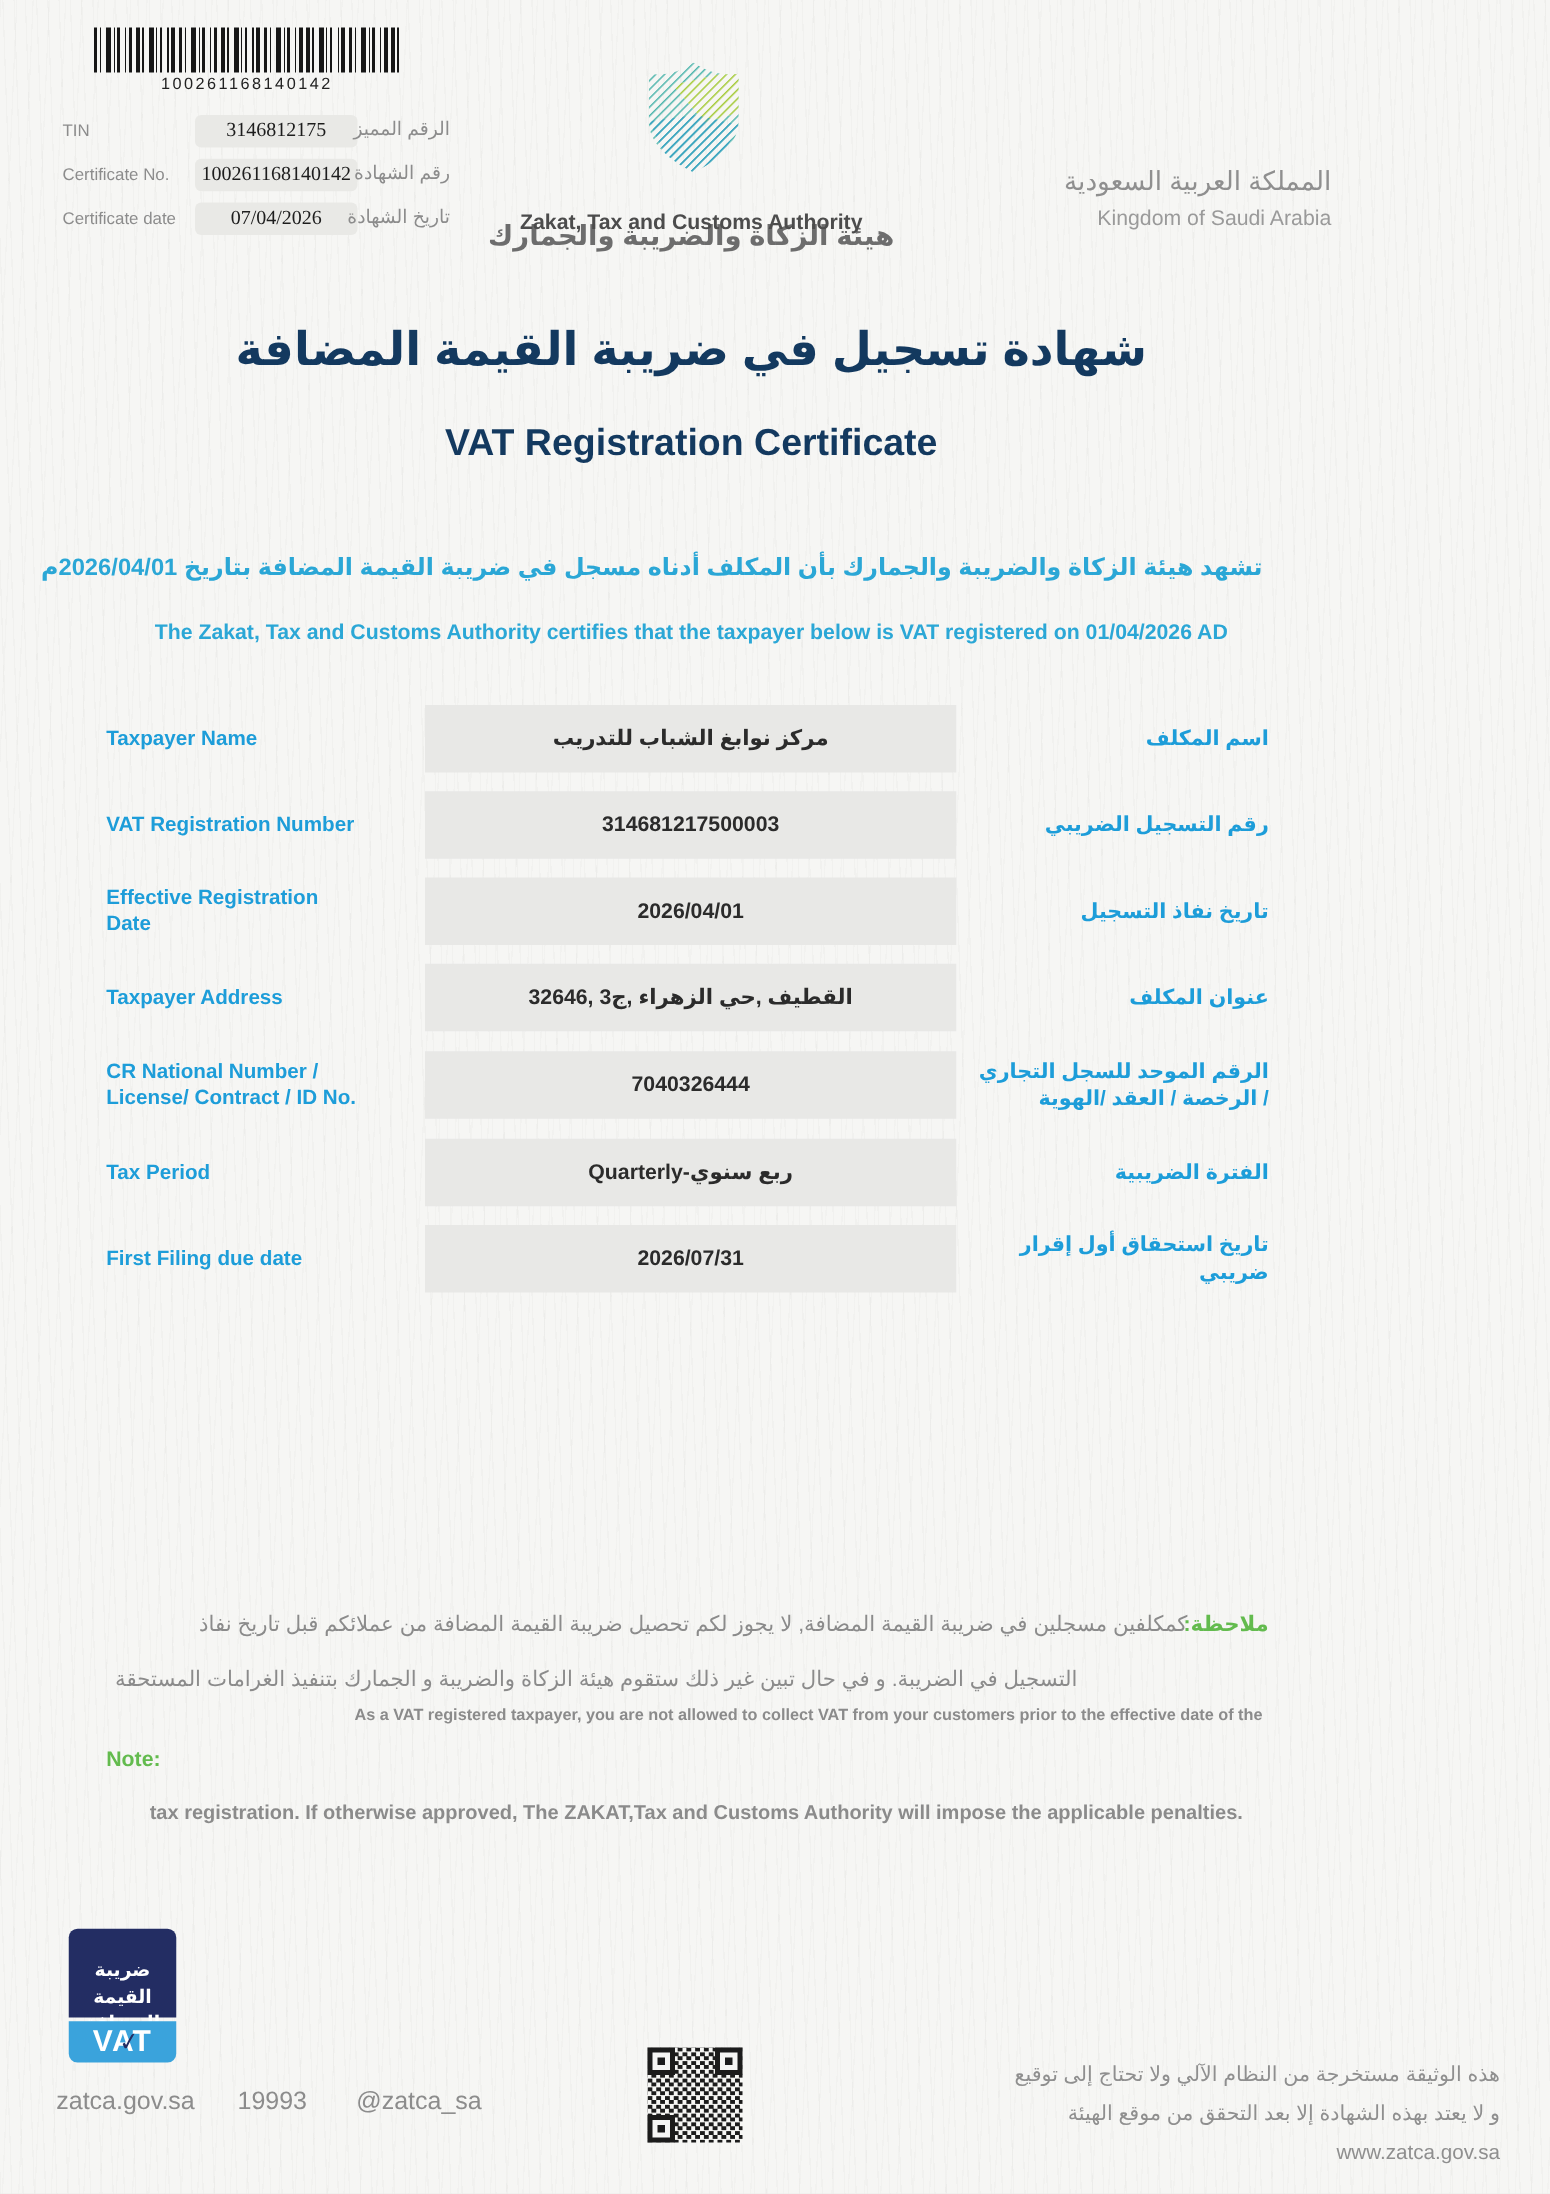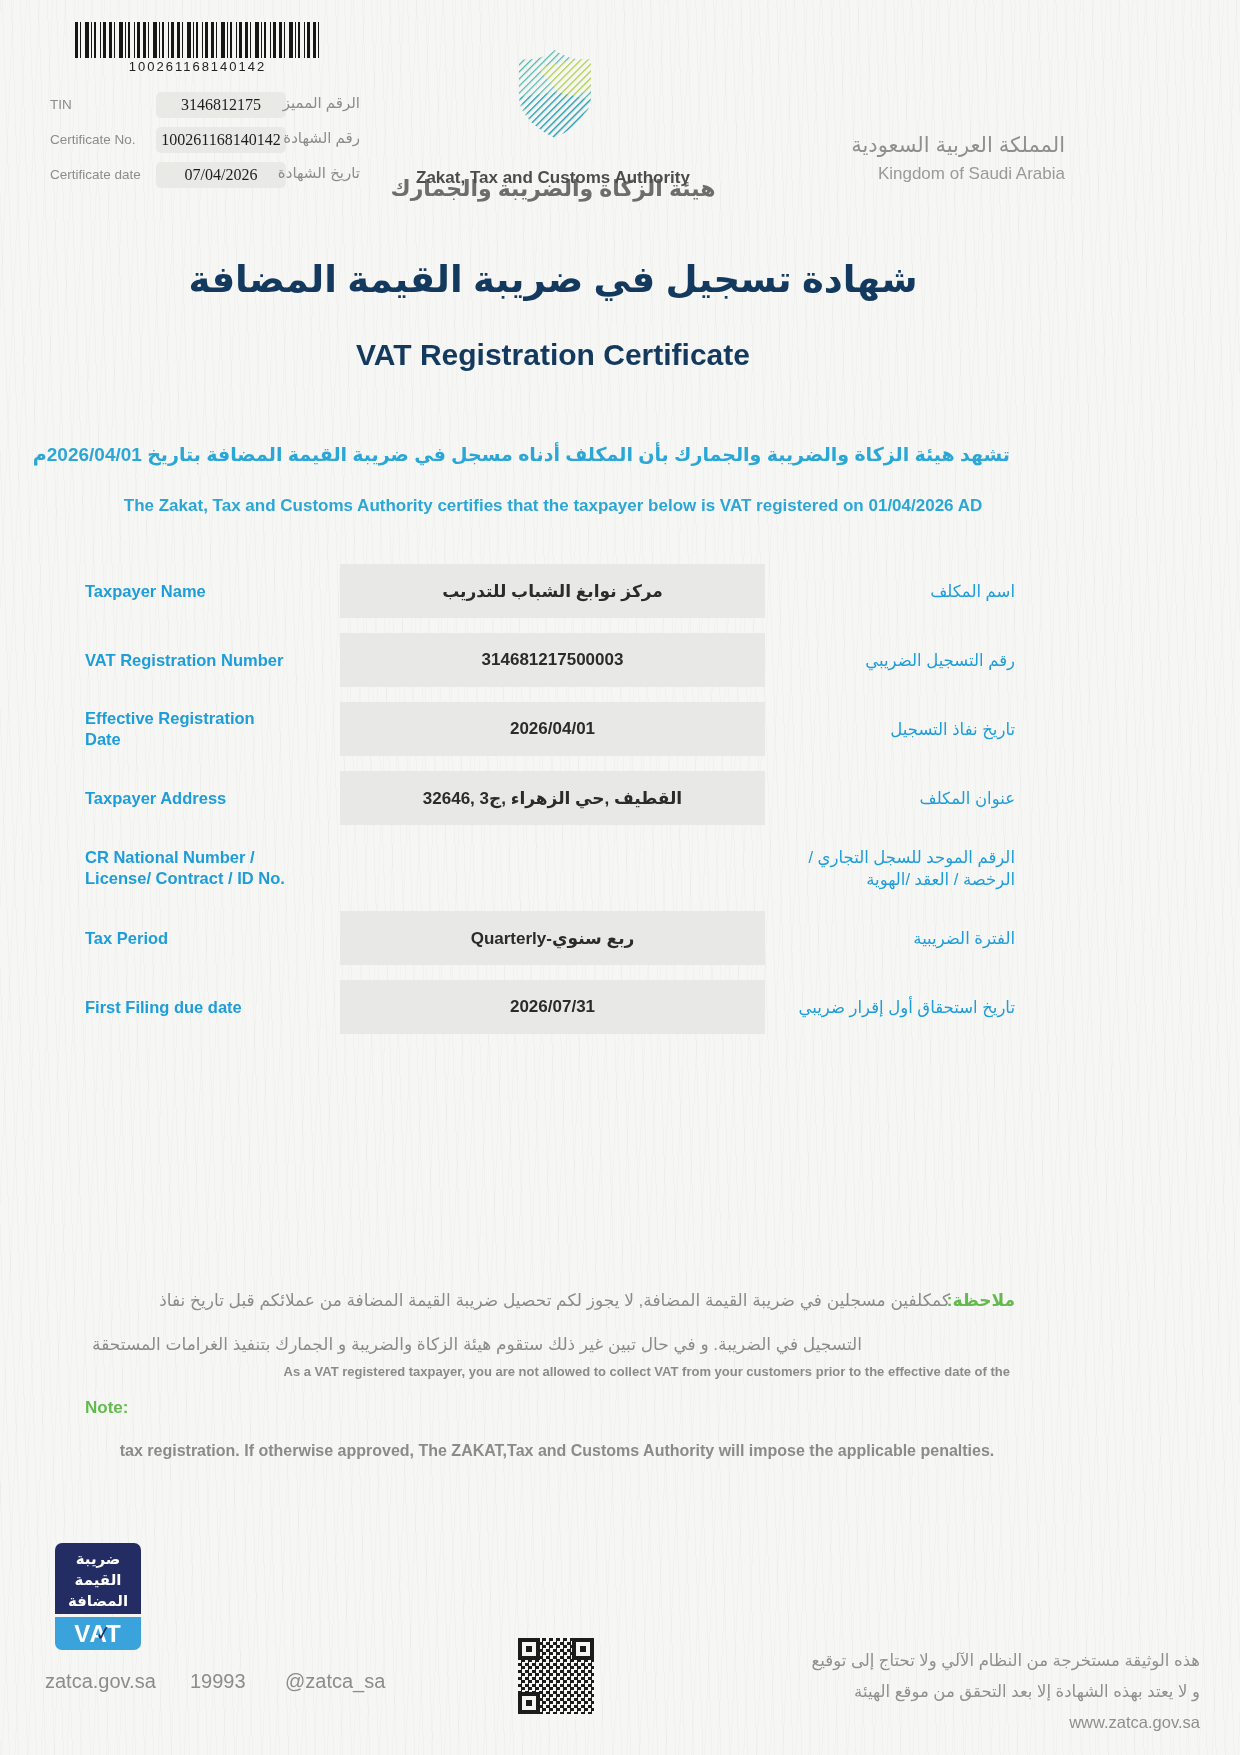--- a/index.html
+++ b/index.html
@@ -65,38 +65,38 @@
 
   
   .t-row { left:0; width:1240px; height:54px; }
   .t-label-en { position:absolute; left:85px; top:0; width:205px; height:54px;
     display:flex; align-items:center; font-size:16.5px; font-weight:bold; color:#1d9dd9; line-height:21px; }
   .t-value { position:absolute; left:340px; top:0; width:425px; height:54px;
     background:#e8e8e6; display:flex; align-items:center; justify-content:center;
     direction:rtl; font-size:17px; font-weight:bold; color:#2b2b2b; }
   .t-label-ar { position:absolute; right:225px; top:0; width:235px; height:54px;
     display:flex; align-items:center; justify-content:flex-start; direction:rtl; text-align:right;
-    font-size:16.5px; font-weight:normal; color:#1d9dd9; line-height:22px; }
+    font-size:16.5px; font-weight:bold; color:#1d9dd9; line-height:22px; }
 
   
   .note-ar-label { right:225px; top:1290px; direction:rtl;
     font-size:17px; font-weight:bold; color:#63bb4e; }
   .note-ar-1 { right:290px; top:1290px; direction:rtl; font-size:17px; color:#8b8b8b; white-space:nowrap; }
   .note-ar-2 { right:378px; top:1334px; direction:rtl; font-size:17px; color:#8b8b8b; white-space:nowrap; }
   .note-en-label { left:85px; top:1398px; font-size:17px; font-weight:bold; color:#63bb4e; }
   .note-en-1 { left:120px; top:1364px; width:890px; text-align:right;
     font-size:13px; font-weight:bold; color:#8b8b8b; }
   .note-en-2 { left:112px; top:1442px; width:890px; text-align:center;
     font-size:16px; font-weight:bold; color:#8b8b8b; }
 
   
   .vat-logo { left:55px; top:1543px; width:86px; }
   .vat-ar-box { width:86px; height:71px; background:#232d63; border-radius:7px 7px 0 0;
     color:#fff; direction:rtl; text-align:center; font-size:15px; font-weight:bold;
-    line-height:21px; padding-top:5px; }
+    line-height:21px; padding-top:23px; }
   .vat-en-box { position:relative; width:86px; height:33px; margin-top:3px;
     background:#3aa3dc; border-radius:0 0 7px 7px; display:flex; align-items:center; justify-content:center;
     color:#fff; font-size:24px; font-weight:bold; letter-spacing:1px; }
   .vat-check { position:absolute; left:40px; top:4px; color:#232d63; font-size:20px; font-weight:bold;
     transform:rotate(-8deg); }
   .f-site  { left:45px;  top:1670px; font-size:20px; color:#8c8c8c; }
   .f-phone { left:190px; top:1670px; font-size:20px; color:#8c8c8c; }
   .f-social{ left:285px; top:1670px; font-size:20px; color:#8c8c8c; }
   .qr { left:518px; top:1638px; width:76px; height:76px;
     background:repeating-conic-gradient(#1c1c1c 0% 25%, #f6f6f4 0% 50%) 0 0/7px 7px; }
@@ -182,20 +182,21 @@
     <div class="t-value">2026/04/01</div>
     <div class="t-label-ar">تاريخ نفاذ التسجيل</div>
   </div>
   <div class="abs t-row" style="top:771px">
     <div class="t-label-en">Taxpayer Address</div>
     <div class="t-value">القطيف ,حي الزهراء ,ج3 ,32646</div>
     <div class="t-label-ar">عنوان المكلف</div>
   </div>
   <div class="abs t-row" style="top:841px">
     <div class="t-label-en">CR National Number / License/ Contract / ID No.</div>
+    <div class="t-value">7040326444</div>
     <div class="t-label-ar">الرقم الموحد للسجل التجاري / الرخصة / العقد /الهوية</div>
   </div>
   <div class="abs t-row" style="top:911px">
     <div class="t-label-en">Tax Period</div>
     <div class="t-value">ربع سنوي-Quarterly</div>
     <div class="t-label-ar">الفترة الضريبية</div>
   </div>
   <div class="abs t-row" style="top:980px">
     <div class="t-label-en">First Filing due date</div>
     <div class="t-value">2026/07/31</div>

